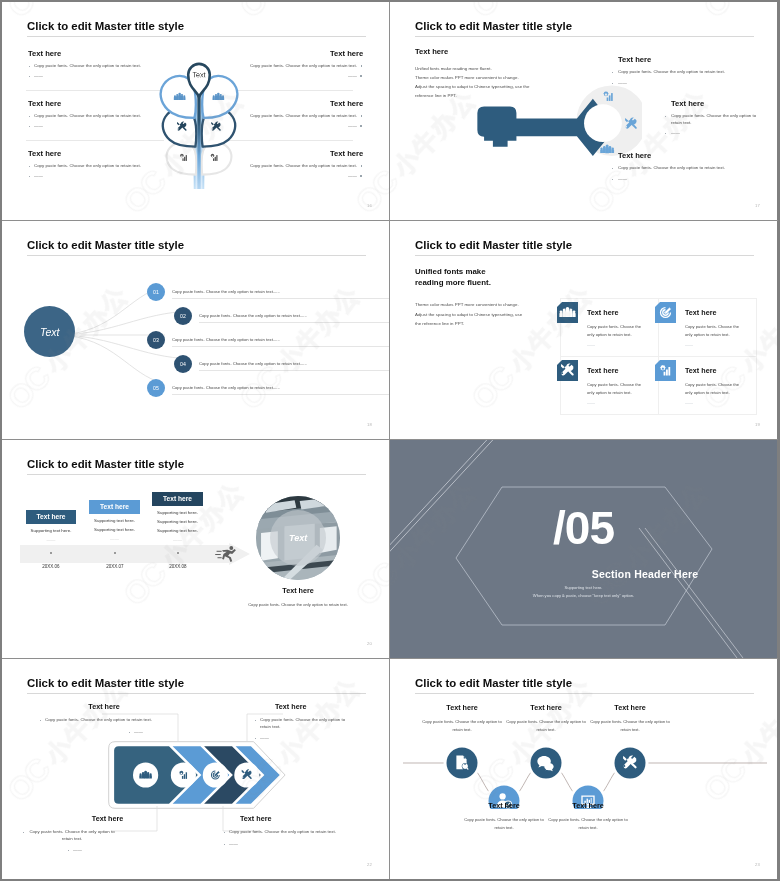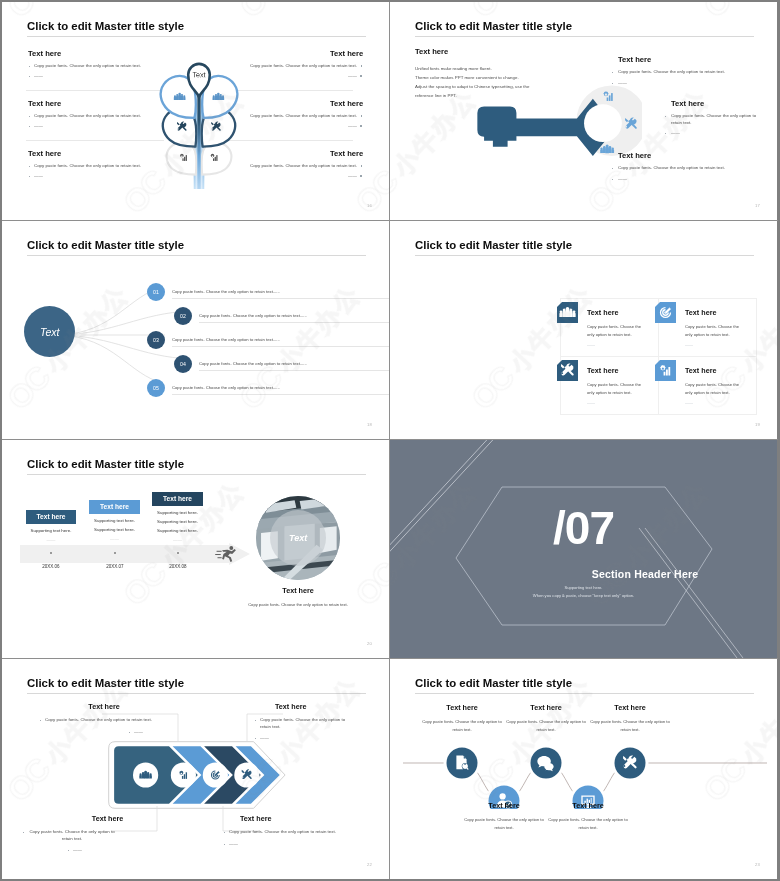--- a/index.html
+++ b/index.html
@@ -438,20 +438,29 @@
           <span>05</span>
         </div>
       <div class="s18t">Copy paste fonts. Choose the only option to retain text......</div>
       <div class="s18line"></div>
     </div>
     <div class="pgnum">18</div>
   </div>
   <div class="slide s3" id="slide3">
     <div class="title">Click to edit Master title style</div>
     <div class="titlerule"></div>
+    <div class="s19lead">
+      <div class="s19h">Unified fonts make</div>
+      <div class="s19h">reading more fluent.</div>
+      <div class="s19body">
+        <div>Theme color makes PPT more convenient to change.</div>
+        <div>Adjust the spacing to adapt to Chinese typesetting, use</div>
+        <div>the reference line in PPT.</div>
+      </div>
+    </div>
     <div class="s19card k1">
       <div class="s19ic ic-dark">
         <svg viewBox="-20 -20 40 40" width="17" height="17">
             <g fill="#fff" transform="scale(1.18)">
               <use href="#ic-people"></use>
             </g>
           </svg>
       </div>
       <div class="s19th">Text here</div>
       <div class="s19tb">Copy paste fonts. Choose the only option to retain text.</div>
@@ -575,21 +584,21 @@
       <g stroke="#e9edf2" stroke-width="0.7" fill="none" opacity="0.85">
         <path d="M112 -10 L-10 122"></path>
         <path d="M106 -10 L-16 122"></path>
       </g>
       <g stroke="#e9edf2" stroke-width="0.7" fill="none" opacity="0.75">
         <path d="M255 88 L356 222"></path>
         <path d="M249 88 L350 222"></path>
       </g>
       <path d="M112 47 L275 47 L322 109 L275 185 L112 185 L66 118 Z" fill="none" stroke="#cdd4dd" stroke-width="0.7" opacity="0.9"></path>
     </svg>
-    <div class="s21num">/07</div>
+    <div class="s21num">/05</div>
     <div class="s21hdr">Section Header Here</div>
     <div class="s21sub">Supporting text here.</div>
     <div class="s21sub2">When you copy &amp; paste, choose "keep text only" option.</div>
   </div>
   <div class="slide s6" id="slide6">
     <div class="title">Click to edit Master title style</div>
     <div class="titlerule"></div>
 
     <svg class="s22svg" viewBox="0 0 404 160" width="181.8" height="72">
       <path d="M6 20 q0 -14 14 -14 L328 6 L398 80 L328 154 L20 154 q-14 0 -14 -14 Z" fill="none" stroke="#cccccc" stroke-width="2"></path>

